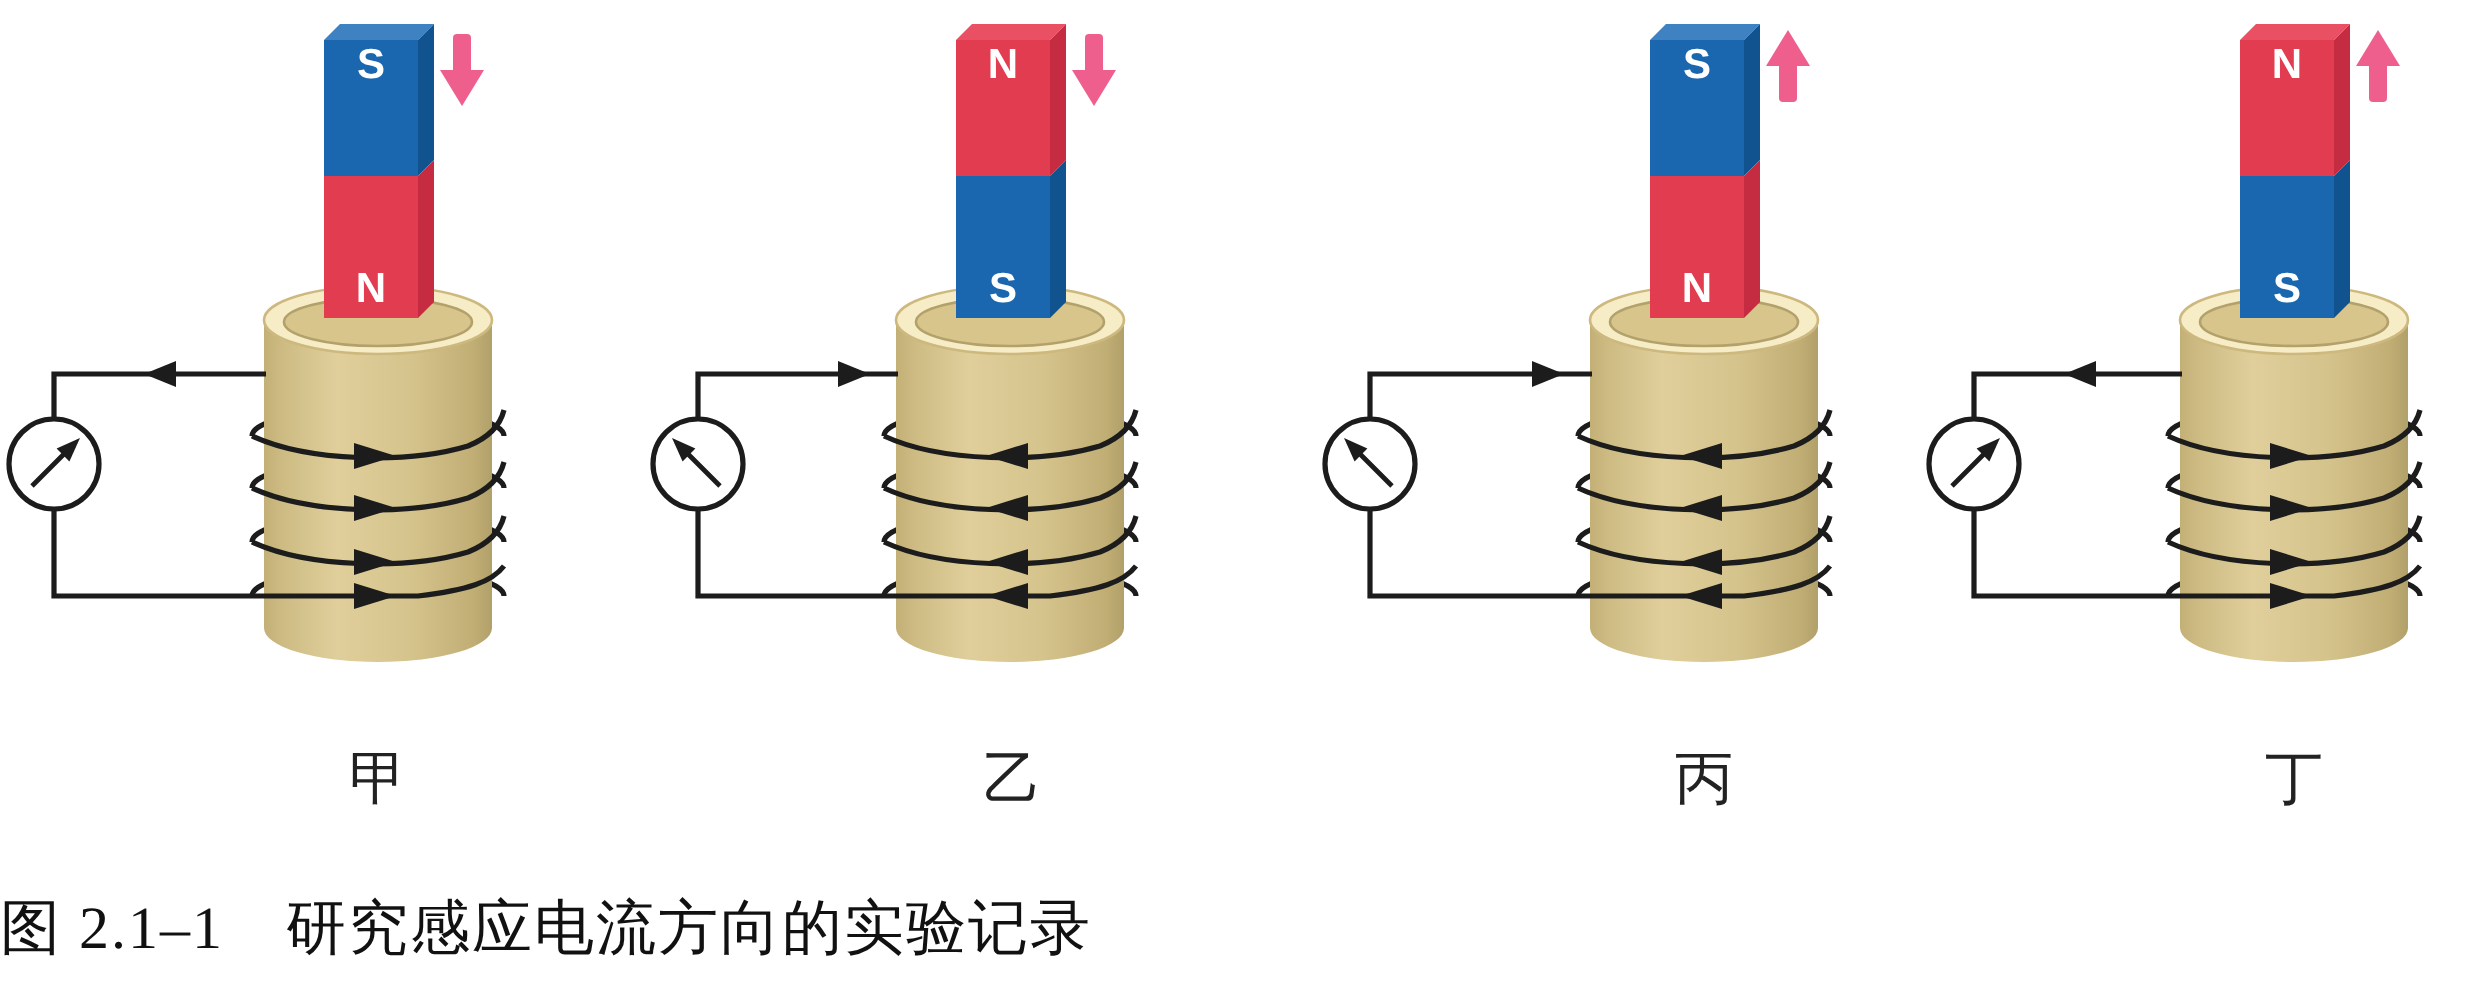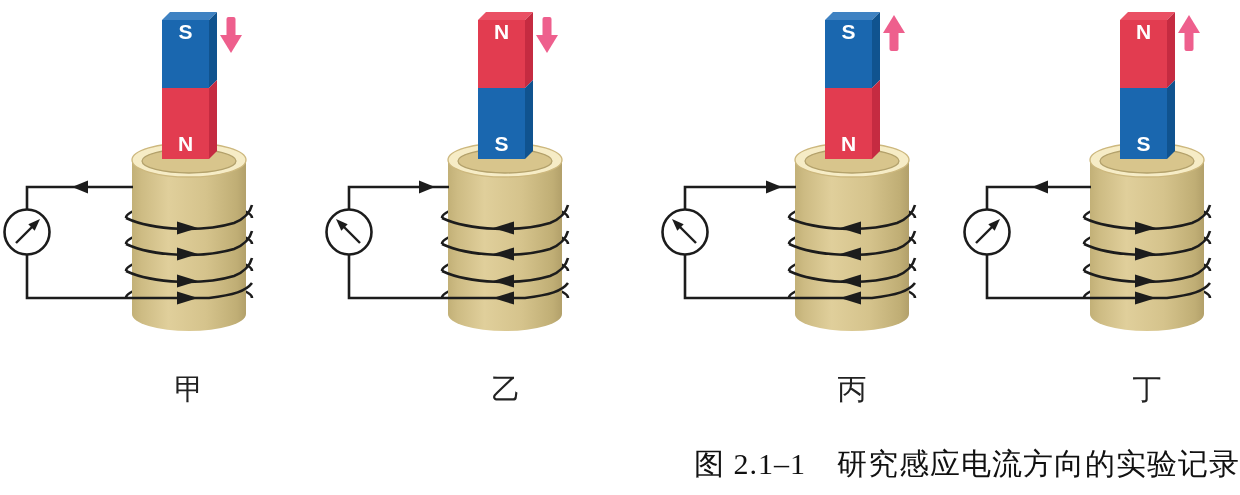--- a/index.html
+++ b/index.html
@@ -2,21 +2,21 @@
 <html><head>
 <meta charset="utf-8">
 <style>
   html,body{margin:0;padding:0;}
   body{width:1240px;height:495px;background:#ffffff;overflow:hidden;
        font-family:"Liberation Serif","DejaVu Serif",serif;}
   .figure{position:relative;width:1240px;height:495px;}
   #diagram{position:absolute;left:0;top:0;}
   .panel-label{position:absolute;top:370px;width:80px;text-align:center;
        font-size:29px;color:#222;}
-  .caption{position:absolute;top:444px;left:0;width:1240px;text-align:right;
+  .caption{position:absolute;top:444px;left:0;width:1240px;text-align:left;
        font-size:30px;color:#111;letter-spacing:1px;}
 </style>
 </head>
 <body>
 
 <div class="figure">
   <svg id="diagram" width="1240" height="435" viewBox="0 0 1240 435">
     <defs>
       <linearGradient id="cylg" x1="0" y1="0" x2="1" y2="0">
         <stop offset="0" stop-color="#c2b077"></stop>

